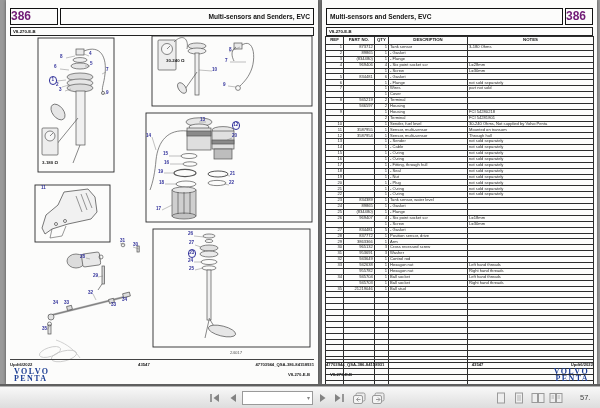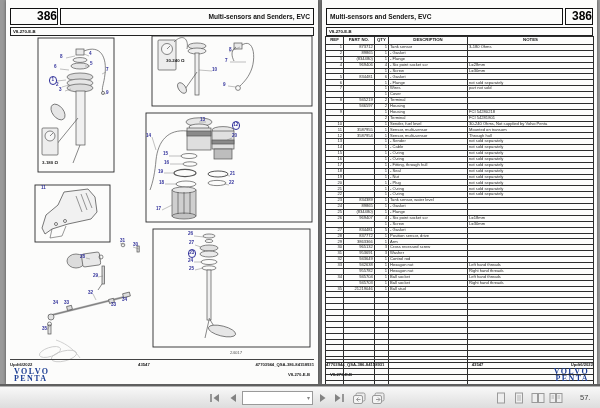--- a/index.html
+++ b/index.html
@@ -6,21 +6,21 @@
   .screen{position:relative;width:600px;height:408px;overflow:hidden;
           background:#8d8d8d;font-family:"Liberation Sans",sans-serif;}
 
   
   .page{position:absolute;top:0;height:384px;background:#fcfcfb;box-shadow:0 0 3px rgba(0,0,0,.5);}
   .page-left{left:6px;width:312px;}
   .page-right{left:322px;width:275px;}
 
   .hdr-row{position:absolute;left:4px;right:4px;top:8px;height:17px;display:flex;gap:2px;}
   .hdr-num{width:46px;border:1.4px solid #111;font-weight:bold;font-size:12px;
-           line-height:15px;text-align:right;color:#000000;}
+           line-height:15px;text-align:left;color:#701a75;}
   .hdr-title{flex:1;border:1px solid #111;font-weight:bold;font-size:6.6px;
              line-height:16px;color:#111;padding:0 3px;overflow:hidden;white-space:nowrap;}
   .ta-r{text-align:right;} .ta-l{text-align:left;}
   .model-box{position:absolute;left:4px;right:4px;top:27px;height:7px;border:0.8px solid #222;
              font-size:4.3px;font-weight:bold;line-height:7px;padding-left:2px;color:#111;}
 
   .diagram{position:absolute;left:0;top:0;width:312px;height:384px;}
   .callout-layer{position:absolute;left:0;top:0;width:312px;height:384px;pointer-events:none;}
   .co{position:absolute;font-size:4.6px;font-weight:bold;color:#32329b;line-height:6px;}
   .co.circ{border:0.7px solid #32329b;border-radius:50%;width:6.5px;height:6.5px;

